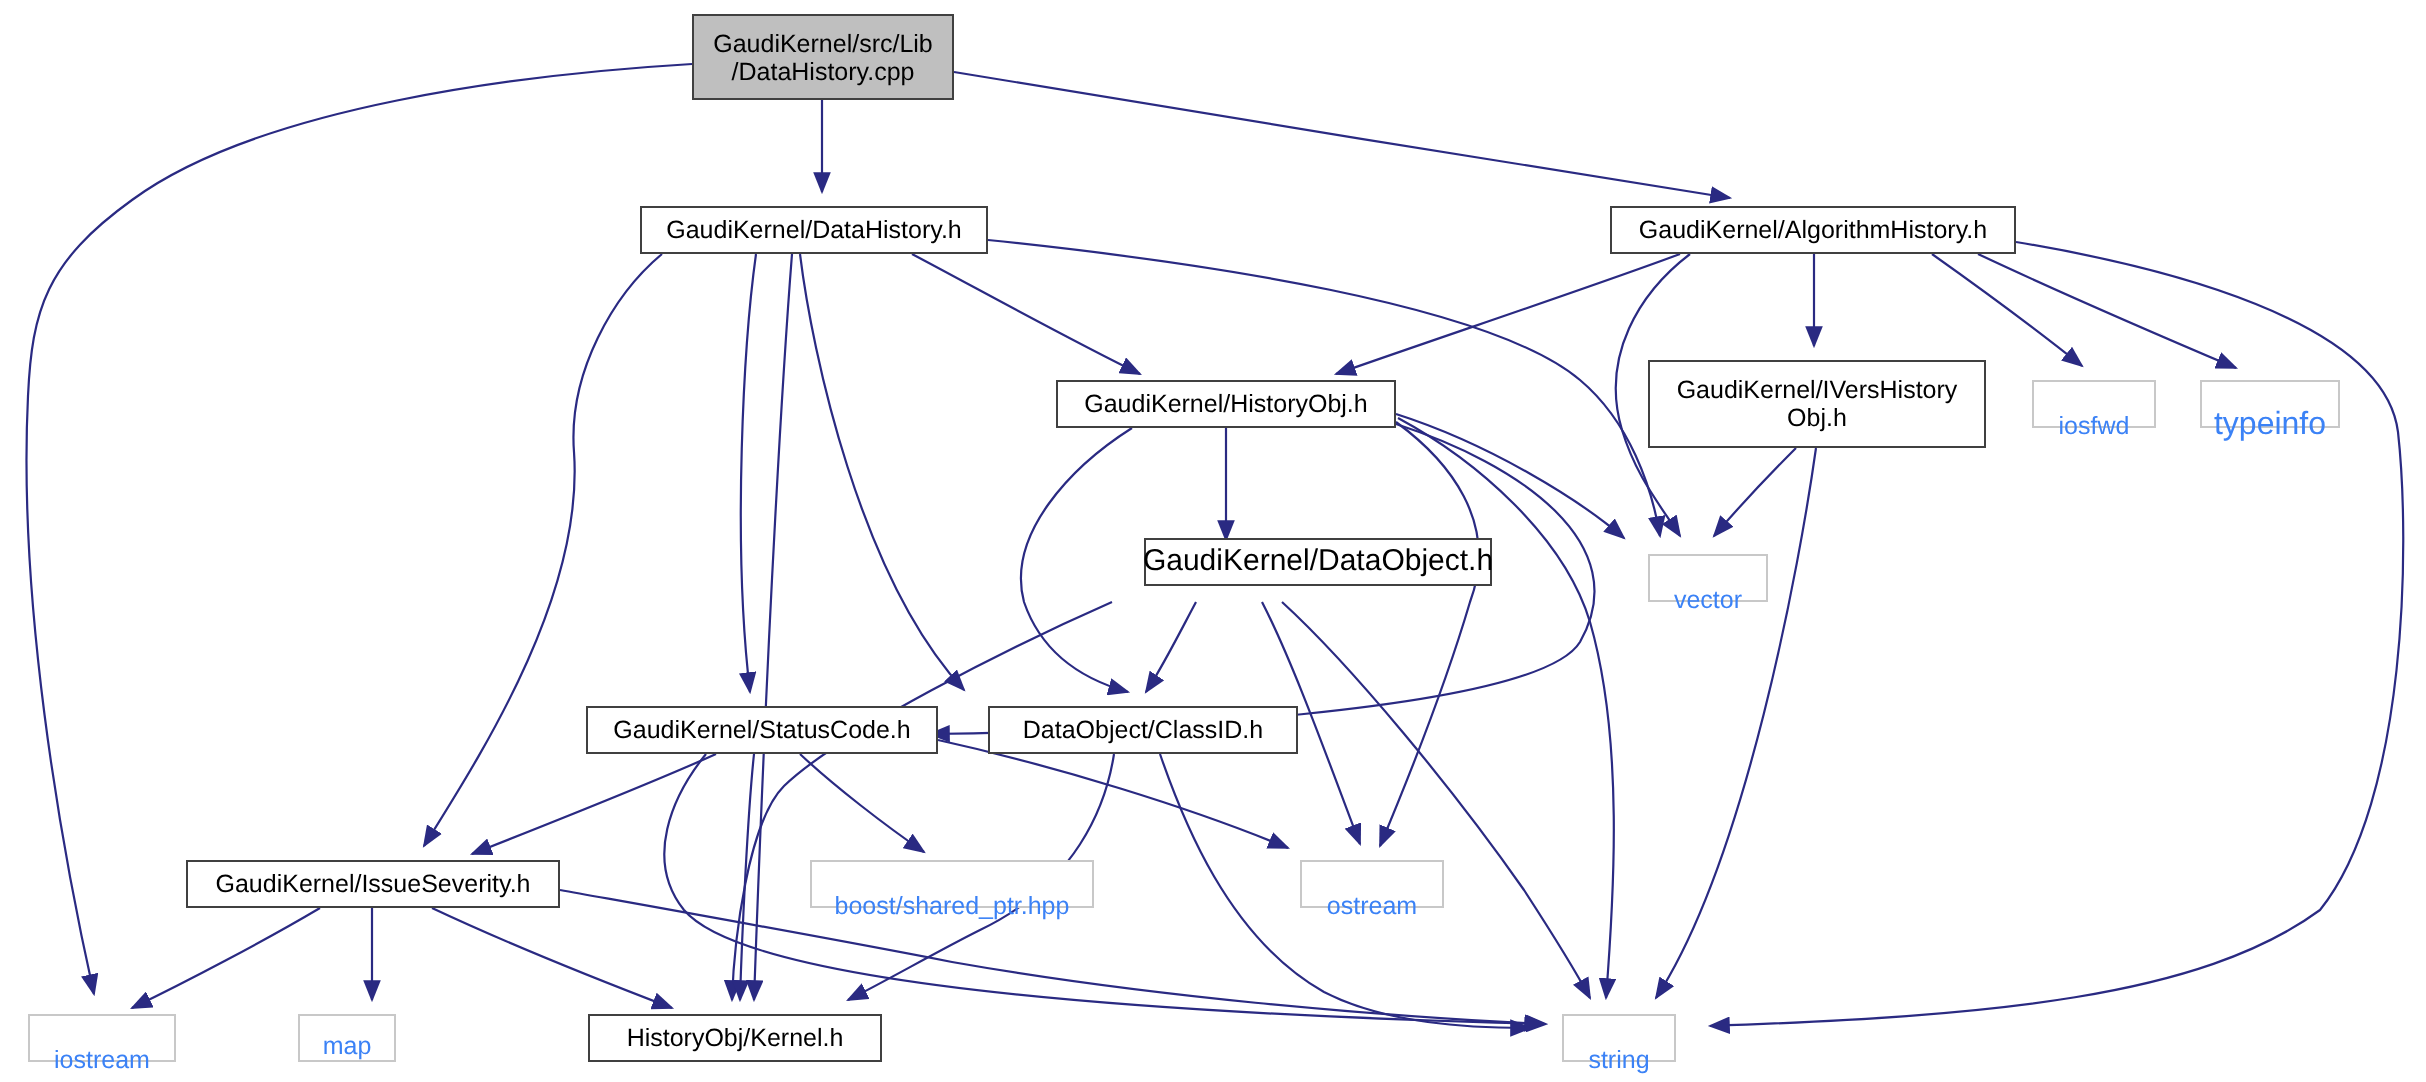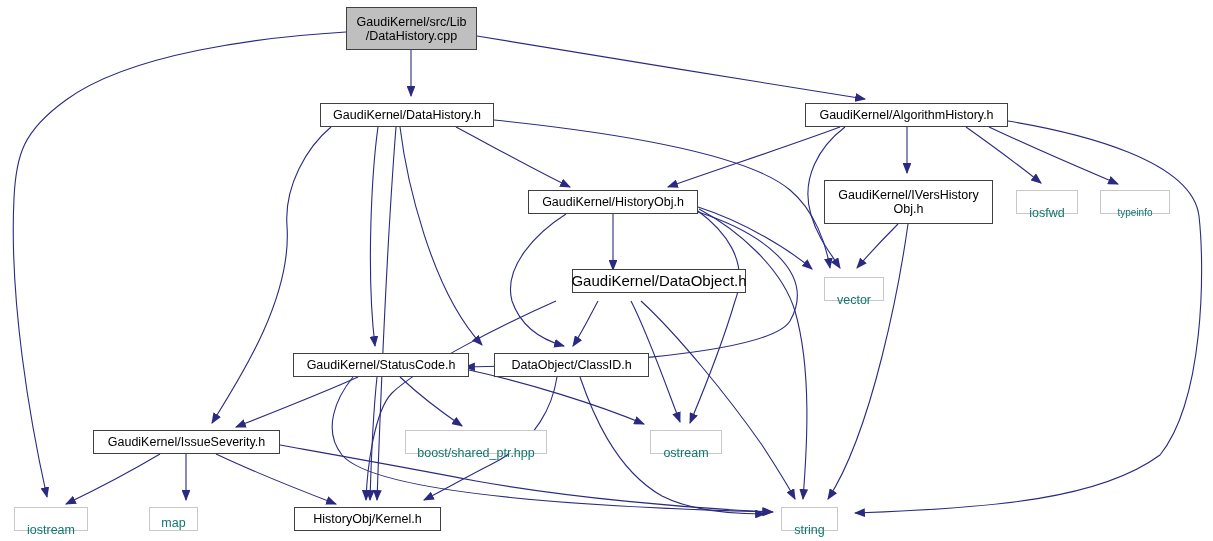--- a/index.html
+++ b/index.html
@@ -5,21 +5,21 @@
   html,body{margin:0;padding:0;background:#ffffff;}
   body{width:1213px;height:541px;font-family:"Liberation Sans",sans-serif;overflow:hidden;}
   #graph{position:relative;width:1213px;height:533px;}
   svg{position:absolute;left:0;top:0;width:1213px;height:541px;}
   .node{position:absolute;box-sizing:border-box;display:flex;align-items:center;
         justify-content:center;text-align:center;background:#ffffff;line-height:1.12;}
   .node .lbl{display:block;padding:0 4px;white-space:pre-line;}
   .n-root{background:#bfbfbf;border:1px solid #404040;color:#000;}
   .n-hdr{background:#ffffff;border:1px solid #404040;color:#000;}
   .n-sys{background:#ffffff;border:1px solid #c8c8c8;color:#000;}
-  .n-sys .lbl{color:#0f766e;margin-top:22px;}
+  .n-sys .lbl{color:#3b82f6;margin-top:22px;}
 </style>
 </head>
 <body>
 
 <div id="graph">
   <svg id="edges" viewBox="0 0 1213 541">
     <defs>
       <marker id="arrow" markerWidth="10" markerHeight="8" refX="9" refY="4" orient="auto" markerUnits="strokeWidth">
         <path d="M0,0 L10,4 L0,8 z" fill="#2a2a82"></path>
       </marker>
@@ -79,21 +79,21 @@
       <div class="node n-hdr" style="left: 528px; top: 190px; width: 170px; height: 24px; font-size: 12.5px; border: 1px solid rgb(64, 64, 64);">
         <span class="lbl">GaudiKernel/HistoryObj.h</span>
       </div>
       <div class="node n-hdr" style="left: 824px; top: 180px; width: 169px; height: 44px; font-size: 12.5px; border: 1px solid rgb(64, 64, 64);">
         <span class="lbl">GaudiKernel/IVersHistory
 Obj.h</span>
       </div>
       <div class="node n-sys" style="left: 1016px; top: 190px; width: 62px; height: 24px; font-size: 12.5px; border: 1px solid rgb(200, 200, 200);">
         <span class="lbl">iosfwd</span>
       </div>
-      <div class="node n-sys" style="left: 1100px; top: 190px; width: 70px; height: 24px; font-size: 10px; border: 1px solid rgb(200, 200, 200);">
+      <div class="node n-sys" style="left: 1100px; top: 190px; width: 70px; height: 24px; font-size: 16px; border: 1px solid rgb(200, 200, 200);">
         <span class="lbl">typeinfo</span>
       </div>
       <div class="node n-sys" style="left: 824px; top: 277px; width: 60px; height: 24px; font-size: 12.5px; border: 1px solid rgb(200, 200, 200);">
         <span class="lbl">vector</span>
       </div>
       <div class="node n-hdr" style="left: 527px; top: 269px; width: 174px; height: 24px; font-size: 15px; border: 1px solid rgb(64, 64, 64); margin-left: 45px;">
         <span class="lbl">GaudiKernel/DataObject.h</span>
       </div>
       <div class="node n-hdr" style="left: 293px; top: 353px; width: 176px; height: 24px; font-size: 12.5px; border: 1px solid rgb(64, 64, 64);">
         <span class="lbl">GaudiKernel/StatusCode.h</span>

